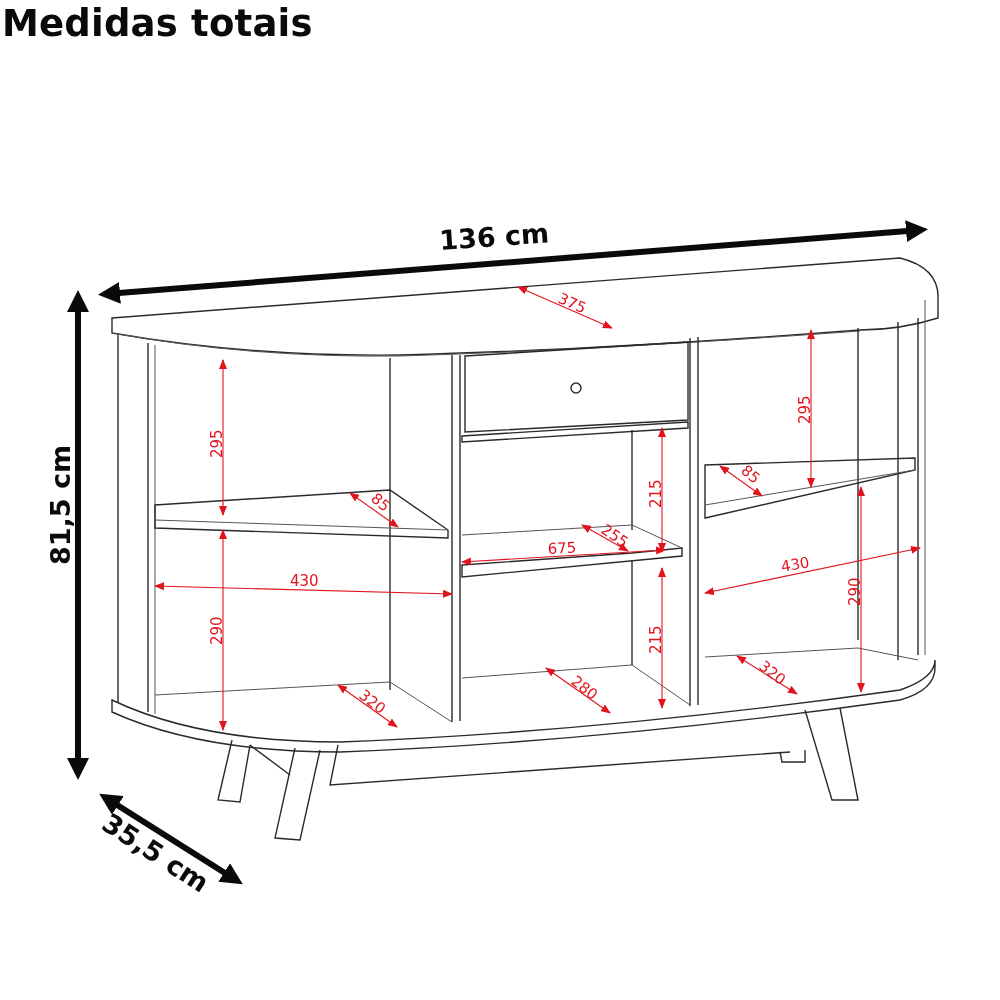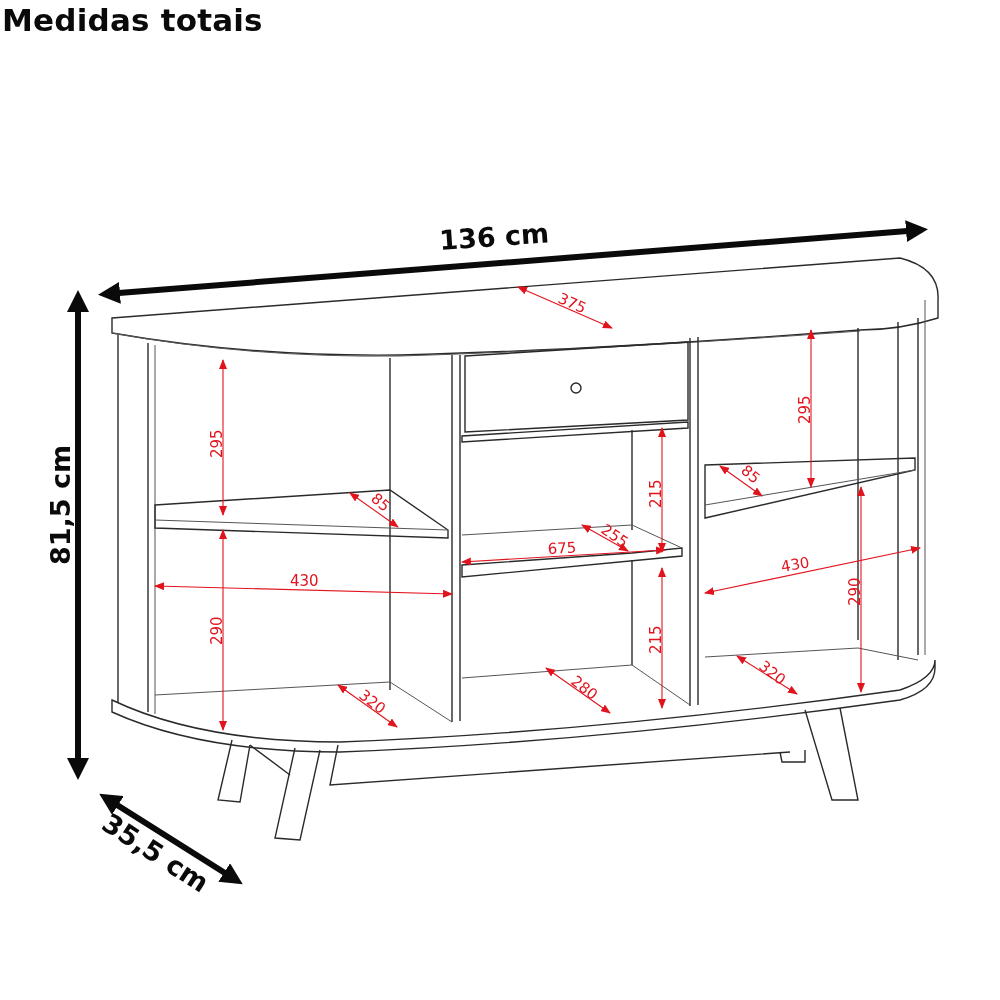--- a/index.html
+++ b/index.html
@@ -1,17 +1,17 @@
 <!DOCTYPE html>
 <html><head>
 <meta charset="utf-8">
 <style>
   html, body { margin: 0; padding: 0; background: #ffffff; }
   body { width: 1000px; height: 1000px; position: relative; overflow: hidden; font-family: "DejaVu Sans", sans-serif; }
-  .title { position: absolute; left: 2px; top: 2px; font-size: 31px; font-weight: bold; color: #0a0a0a; letter-spacing: 0.2px; }
+  .title { position: absolute; left: 2px; top: 2px; font-size: 37px; font-weight: bold; color: #0a0a0a; letter-spacing: 0.2px; }
   svg { position: absolute; left: 0; top: 0; }
   .ln { fill: none; stroke: #2a2a2a; stroke-width: 1.4; }
   .ln2 { fill: none; stroke: #555; stroke-width: 1; }
   .red { stroke: #e1141e; stroke-width: 1.1; fill: none; }
   .rtx { fill: #e1141e; font-family: "DejaVu Sans", sans-serif; font-size: 15px; }
   .btx { fill: #0a0a0a; font-family: "DejaVu Sans", sans-serif; font-size: 27px; font-weight: bold; }
   .blk { stroke: #0a0a0a; stroke-width: 6; fill: none; stroke-linecap: round; }
 </style>
 </head>
 <body>

